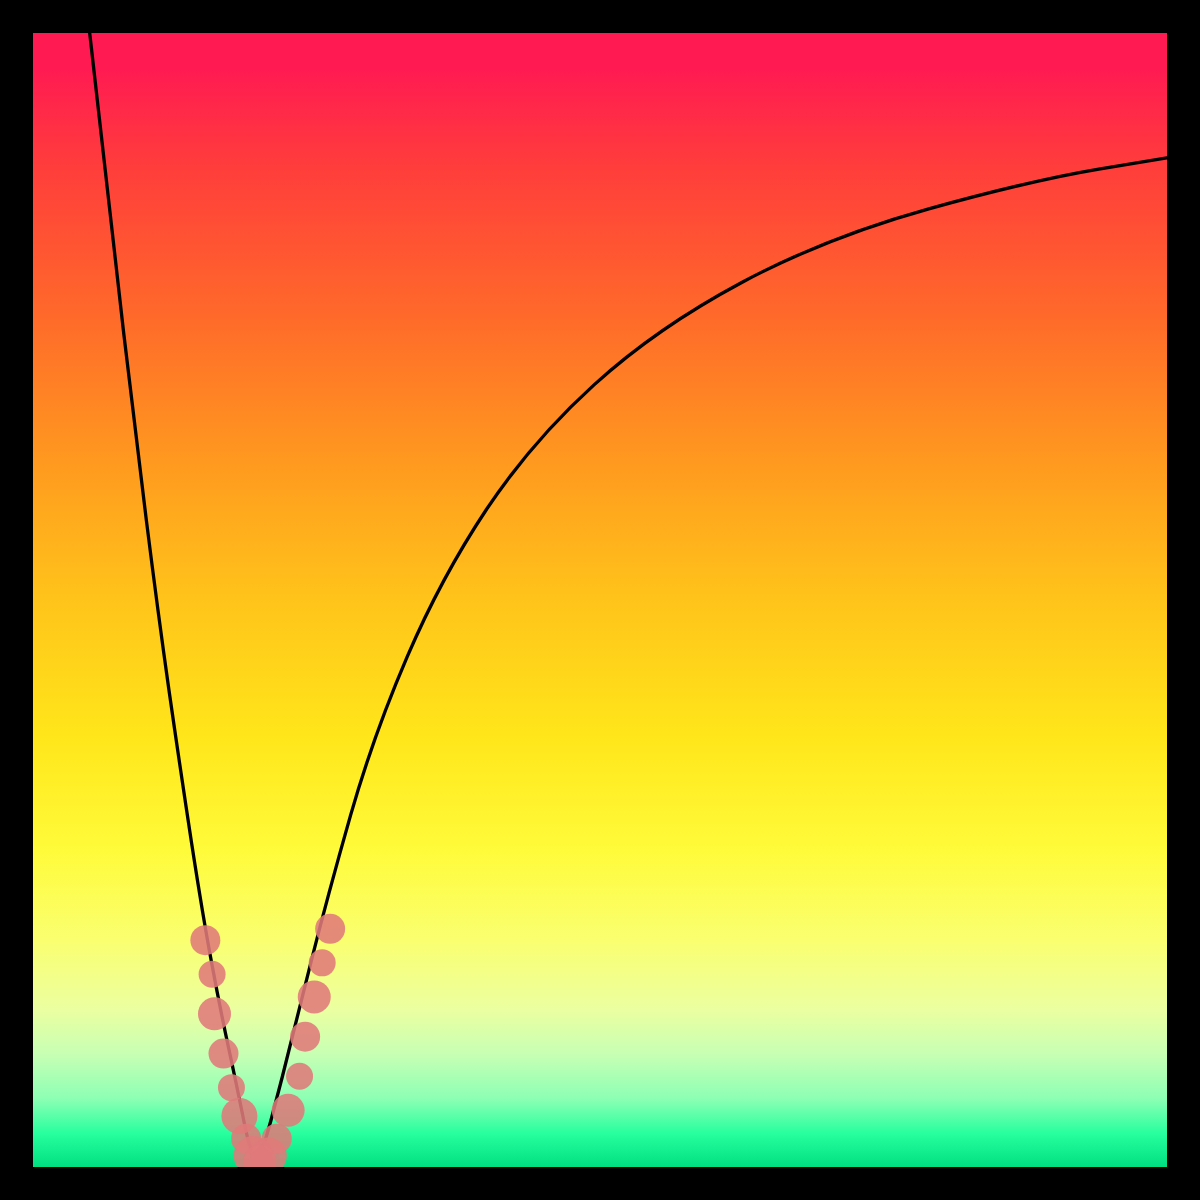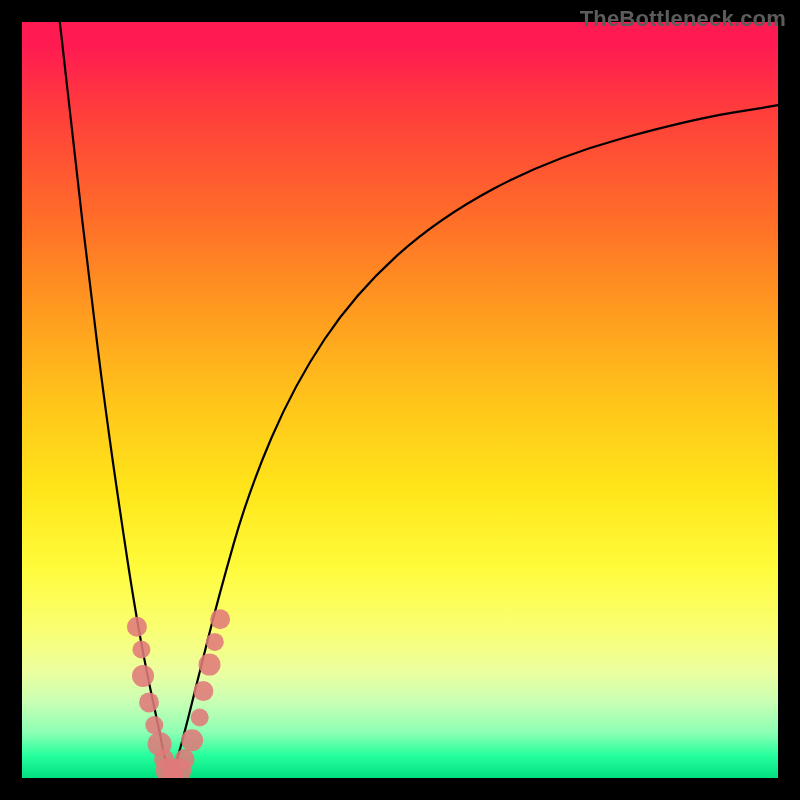--- a/index.html
+++ b/index.html
@@ -98,14 +98,13 @@
           <circle cx="162.5" cy="737.1" r="10" class="dot"></circle>
           <circle cx="170.1" cy="718.2" r="11" class="dot"></circle>
           <circle cx="177.7" cy="695.5" r="9" class="dot"></circle>
           <circle cx="181.4" cy="669.1" r="10" class="dot"></circle>
           <circle cx="187.5" cy="642.6" r="11" class="dot"></circle>
           <circle cx="192.8" cy="619.9" r="9" class="dot"></circle>
           <circle cx="198.1" cy="597.2" r="10" class="dot"></circle>
         </g>
     </svg>
   </div>
-  <div class="watermark">TheBottleneck.com</div>
 </div>
 
 </body></html>

